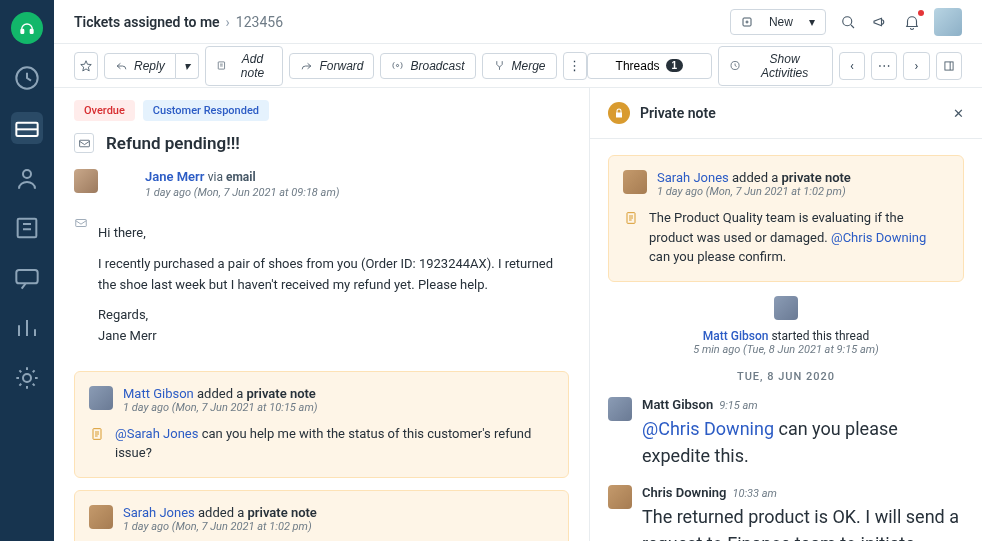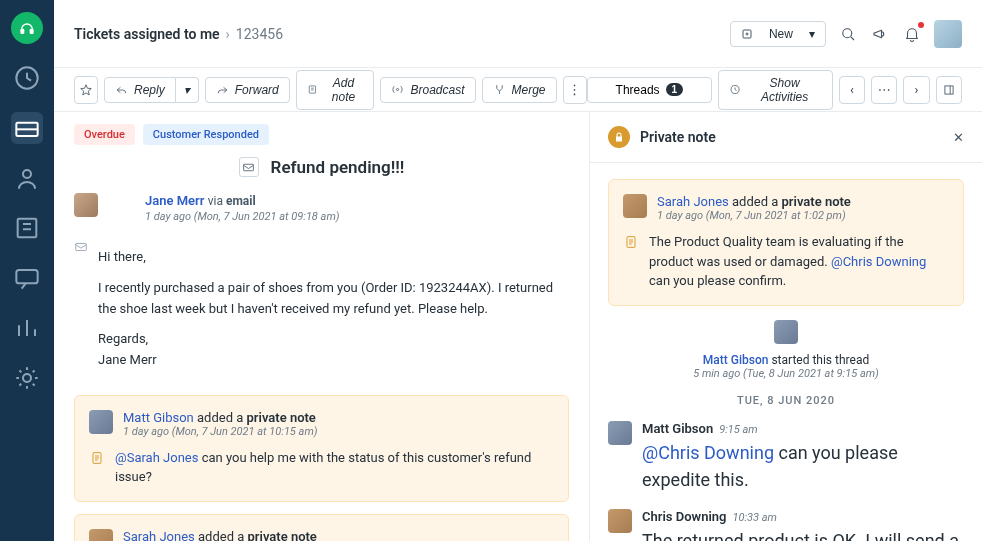--- a/index.html
+++ b/index.html
@@ -6,21 +6,21 @@
 body { font-family: -apple-system, BlinkMacSystemFont, "Segoe UI", Roboto, sans-serif; font-size: 13px; color: #2c3e50; background: #f5f7f9; width: 982px; height: 541px; overflow: hidden; }
 .app { display: flex; height: 100%; }
 .sidebar { width: 54px; background: #17344f; display: flex; flex-direction: column; align-items: center; padding-top: 12px; gap: 18px; }
 .logo { width: 32px; height: 32px; border-radius: 50%; background: #12b76a; display: flex; align-items: center; justify-content: center; }
 .logo svg { width: 16px; height: 16px; }
 .side-item { width: 32px; height: 32px; display: flex; align-items: center; justify-content: center; border-radius: 6px; cursor: pointer; }
 .side-item.active { background: #2a4a66; }
 .side-item svg { stroke: #8da4b8; stroke-width: 1.5; fill: none; }
 .side-item.active svg { stroke: #fff; }
 .main { flex: 1; display: flex; flex-direction: column; background: #fff; }
-.header { height: 68px; display: flex; align-items: center; justify-content: space-between; padding: 0 20px; border-bottom: 1px solid #e8ecef; }
+.header { height: 44px; display: flex; align-items: center; justify-content: space-between; padding: 0 20px; border-bottom: 1px solid #e8ecef; }
 .breadcrumb { display: flex; align-items: center; gap: 6px; font-size: 14px; }
 .breadcrumb-main { font-weight: 600; color: #27313a; }
 .breadcrumb-sep { color: #93a1b0; }
 .breadcrumb-id { color: #6f7c87; }
 .header-right { display: flex; align-items: center; gap: 12px; }
 .new-btn { display: flex; align-items: center; gap: 16px; padding: 5px 10px; border: 1px solid #cfd7df; border-radius: 4px; font-size: 12px; background: #fff; cursor: pointer; color: #27313a; }
 .header-icon { width: 20px; height: 20px; display: flex; align-items: center; justify-content: center; cursor: pointer; color: #475867; position: relative; }
 .header-icon svg { stroke: currentColor; stroke-width: 1.5; fill: none; }
 .dot-badge { position: absolute; top: -2px; right: -2px; width: 6px; height: 6px; background: #e43538; border-radius: 50%; }
 .avatar { width: 28px; height: 28px; border-radius: 4px; background: linear-gradient(135deg,#b8d4e3,#8db0c7); cursor: pointer; }
@@ -37,21 +37,21 @@
 .threads-btn { display: flex; align-items: center; gap: 6px; padding: 5px 28px; border: 1px solid #cfd7df; border-radius: 4px; background: #fff; cursor: pointer; font-size: 12px; }
 .pill { background: #27313a; color: #fff; border-radius: 10px; padding: 1px 6px; font-size: 10px; font-weight: 600; }
 .sq-btn { width: 28px; height: 28px; border: 1px solid #cfd7df; border-radius: 4px; display: flex; align-items: center; justify-content: center; background: #fff; cursor: pointer; }
 .content { flex: 1; display: flex; overflow: hidden; }
 .left-panel { flex: 1; overflow-y: auto; padding: 12px 20px; border-right: 1px solid #e8ecef; }
 .right-panel { width: 392px; overflow-y: auto; display: flex; flex-direction: column; }
 .badges { display: flex; gap: 8px; margin-bottom: 12px; }
 .badge { padding: 4px 10px; border-radius: 4px; font-size: 11px; font-weight: 500; }
 .badge.overdue { background: #ffeceb; color: #d72d30; text-align: center; }
 .badge.responded { background: #e5f2fd; color: #2c5cc5; }
-.ticket-title-row { display: flex; align-items: center; gap: 12px; margin-bottom: 16px; justify-content: center; }
+.ticket-title-row { display: flex; align-items: center; gap: 12px; margin-bottom: 16px; }
 .mail-icon { width: 20px; height: 20px; border: 1px solid #cfd7df; border-radius: 3px; display: flex; align-items: center; justify-content: center; }
 .ticket-title { font-size: 17px; font-weight: 600; color: #27313a; }
 .msg { display: flex; gap: 10px; margin-bottom: 14px; }
 .msg-av { flex-shrink: 0; }
 .msg-body { flex: 1; margin-left: 37px; }
 .msg-head { margin-bottom: 2px; }
 .msg-from { font-weight: 600; color: #2c5cc5; font-size: 13px; }
 .msg-via { color: #475867; font-weight: 400; font-size: 12px; }
 .msg-time { color: #6f7c87; font-size: 11px; font-style: italic; }
 .msg-text { margin-top: 10px; line-height: 1.6; color: #27313a; font-size: 13px; }
@@ -193,30 +193,30 @@
           <button class="tb-btn">
               <svg viewBox="0 0 24 24">
                 <path d="M10 8L4 13l6 5M4 13h10a6 6 0 0 1 6 6"></path>
               </svg>
               <span>Reply</span>
             </button>
           <button class="tb-btn caret">▾</button>
         </div>
         <button class="tb-btn">
             <svg viewBox="0 0 24 24">
-              <path d="M14 8l6 5-6 5M20 13H10a6 6 0 0 0-6 6"></path>
-            </svg>
-            <span>Forward</span>
-          </button>
-        <button class="tb-btn">
-            <svg viewBox="0 0 24 24">
               <rect x="5" y="4" width="14" height="16" rx="1"></rect>
               <path d="M9 9h6M9 13h6"></path>
             </svg>
             <span>Add note</span>
+          </button>
+        <button class="tb-btn">
+            <svg viewBox="0 0 24 24">
+              <path d="M14 8l6 5-6 5M20 13H10a6 6 0 0 0-6 6"></path>
+            </svg>
+            <span>Forward</span>
           </button>
         <button class="tb-btn">
             <svg viewBox="0 0 24 24">
               <circle cx="12" cy="12" r="2"></circle>
               <path d="M6 6a8.5 8.5 0 0 0 0 12M18 6a8.5 8.5 0 0 1 0 12"></path>
             </svg>
             <span>Broadcast</span>
           </button>
         <button class="tb-btn">
             <svg viewBox="0 0 24 24">

